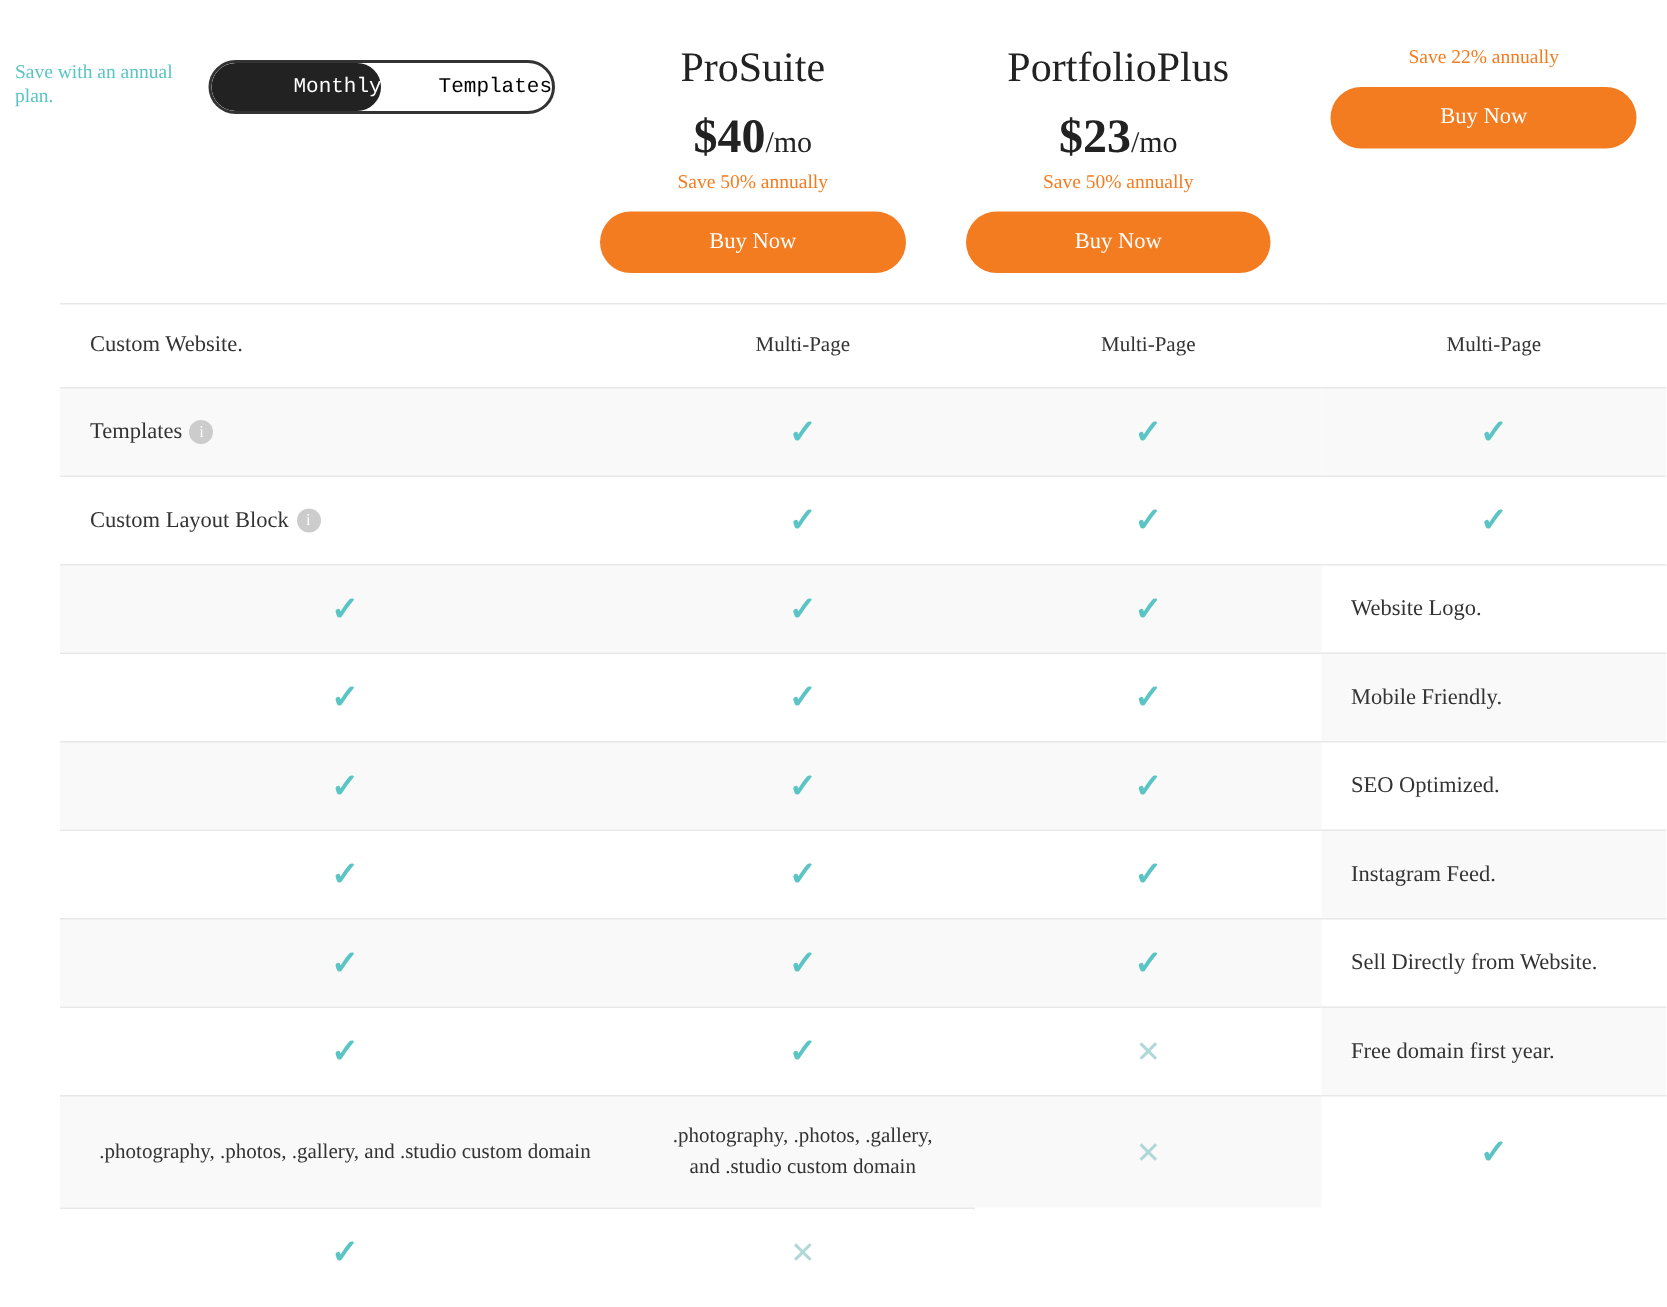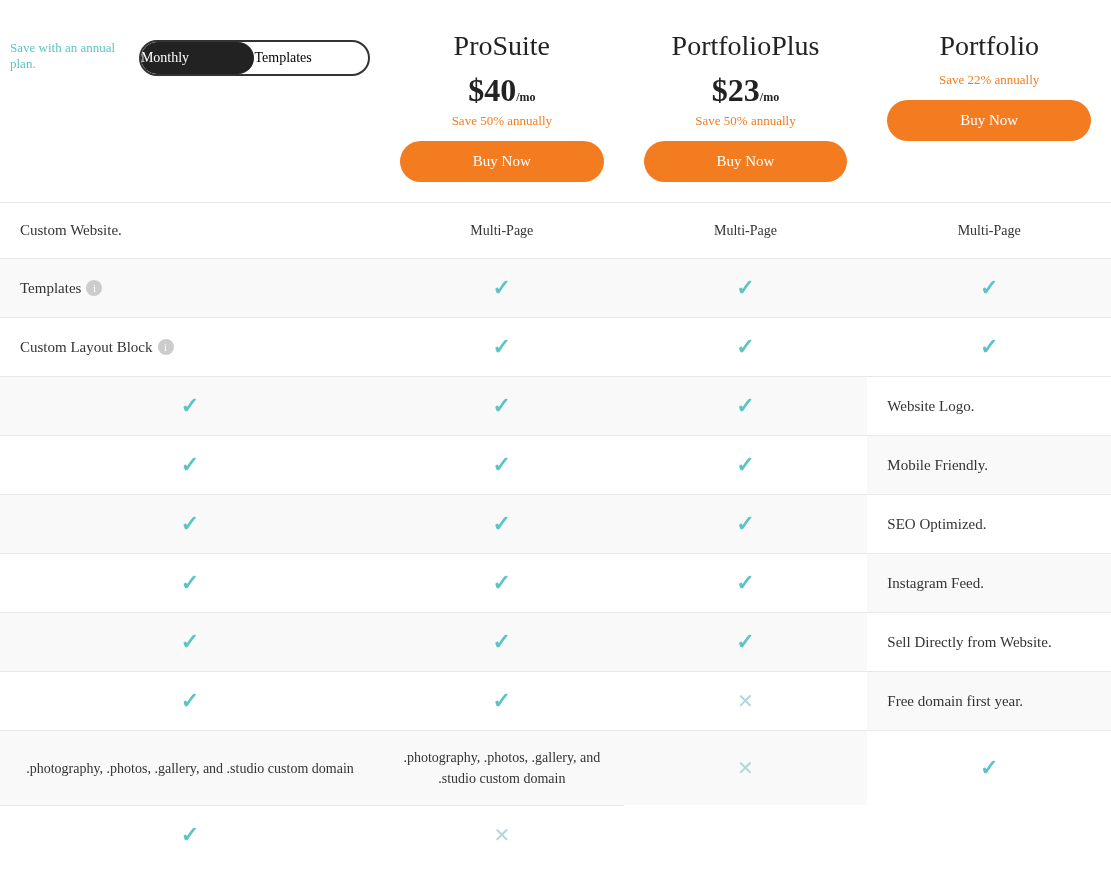--- a/index.html
+++ b/index.html
@@ -32,22 +32,22 @@
       margin-bottom: 10px;
       font-family: 'Georgia', serif;
     }
     .plan-price {
       font-size: 32px;
       font-weight: 700;
       color: #222;
       margin-bottom: 4px;
     }
     .plan-price span.per-mo {
-      font-size: 12px;
-      font-weight: 700;
+      font-size: 20px;
+      font-weight: 400;
     }
     .plan-save {
       font-size: 13px;
       color: #f47c20;
       margin-bottom: 12px;
     }
     .buy-btn {
       background: #f47c20;
       color: #fff;
       border: none;
@@ -76,36 +76,37 @@
       display: flex;
       background: #fff;
       border: 2px solid #333;
       border-radius: 30px;
       overflow: hidden;
       width: 240px;
     }
     .toggle-btn {
       flex: 1;
       padding: 8px 0;
-      text-align: left;
+      text-align: right;
       font-size: 14px;
       cursor: pointer;
       border: none;
       background: transparent;
-      font-family: Liberation Serif, serif;
+      font-family: Liberation Mono, monospace;
     }
     .toggle-btn.active {
       background: #222;
       color: #fff;
       border-radius: 28px;
     }
     
     .features-section {
       display: grid;
       grid-template-columns: 380px 1fr 1fr 1fr;
+      margin-left: 40px;
     }
     .feature-cell {
       padding: 16px 20px;
       border-top: 1px solid #e8e8e8;
       display: flex;
       align-items: center;
       justify-content: center;
       text-align: center;
       min-height: 56px;
     }
@@ -173,21 +174,20 @@
     <div class="header-cell">
       <div class="plan-name">PortfolioPlus</div>
       <div class="plan-price">
         <span>$23</span><span class="per-mo">/mo</span>
       </div>
       <div class="plan-save">Save 50% annually</div>
       <button class="buy-btn">Buy Now</button>
     </div>
 
     <div class="header-cell">
-      <div class="plan-name">Portfolio</div>
       <div class="plan-save">Save 22% annually</div>
       <button class="buy-btn">Buy Now</button>
     </div>
   </div>
 
   <div class="features-section" id="features-grid">
   <div class="feature-cell label ">
         <span>Custom Website.</span>
       </div>
       <div class="feature-cell ">

